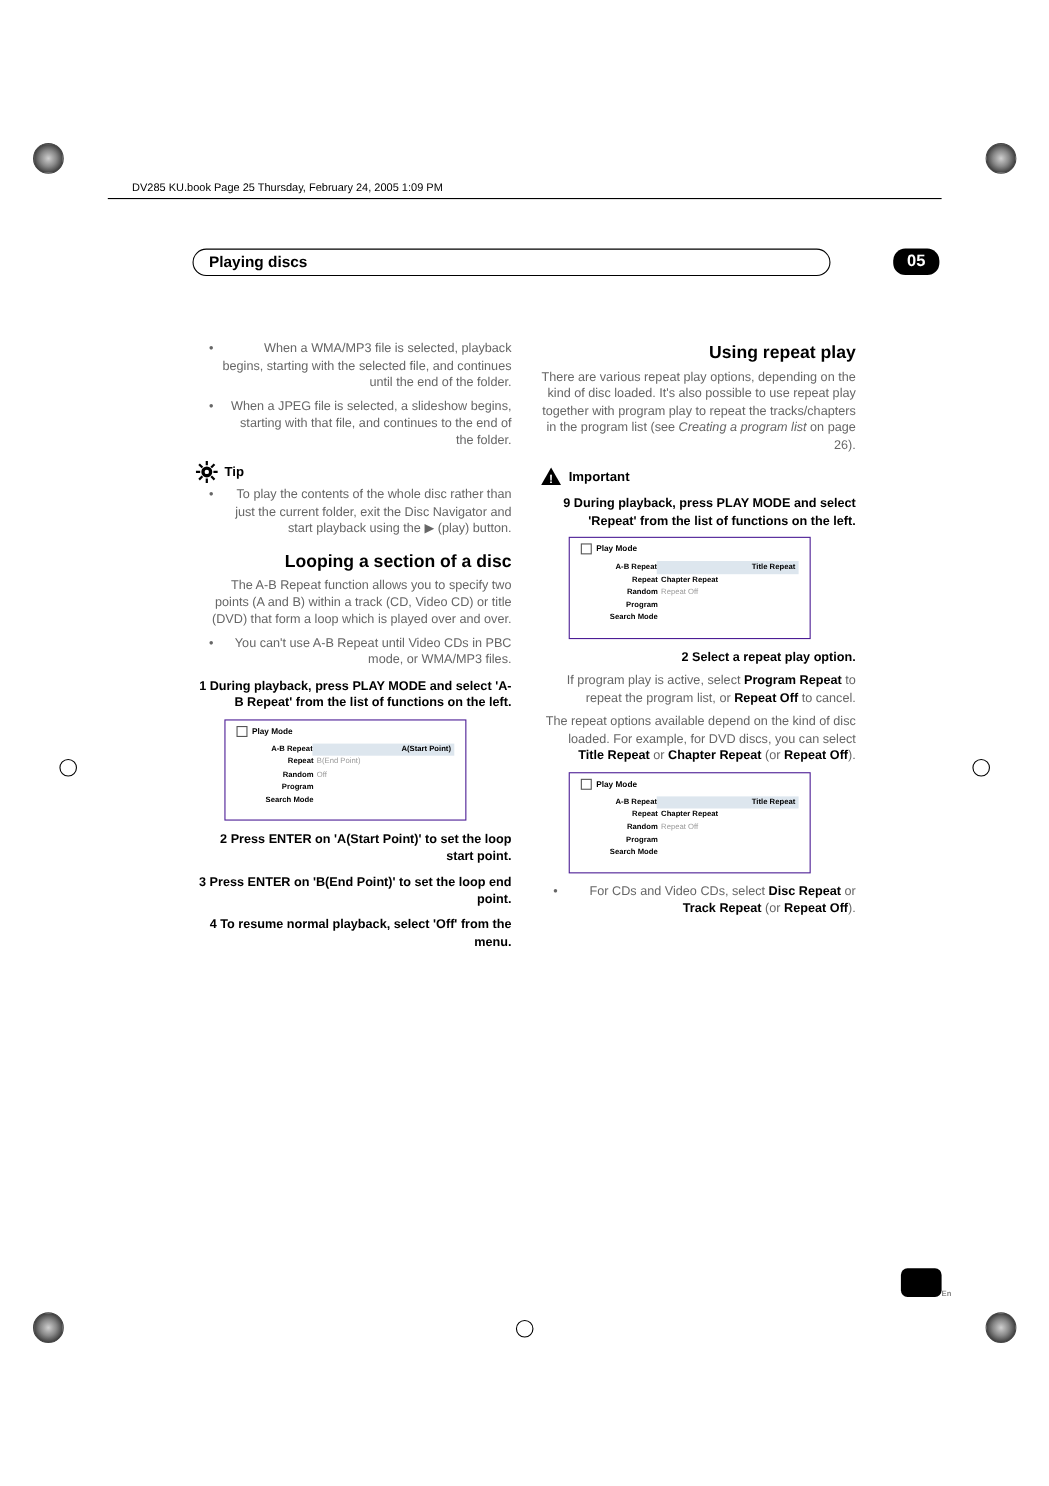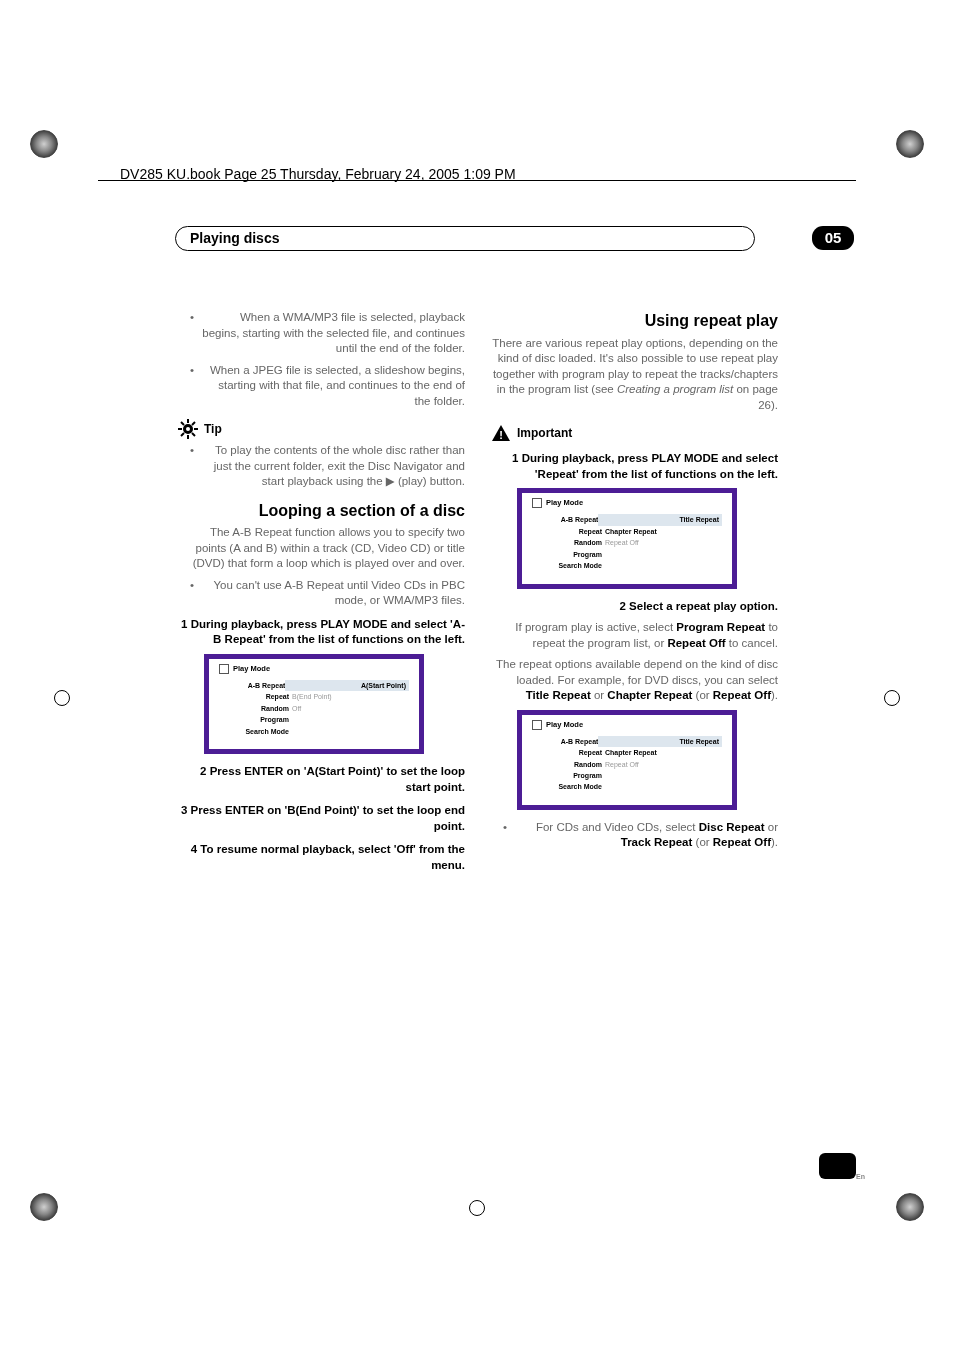--- a/index.html
+++ b/index.html
@@ -29,21 +29,21 @@
     border: 1px solid #000;
     border-radius: 50%;
   }
   .side-mark.left { left: 54px; top: 690px; }
   .side-mark.right { right: 54px; top: 690px; }
   .bottom-mark { position: absolute; left: 50%; bottom: 135px; transform: translateX(-50%); width: 16px; height:16px; border:1px solid #000; border-radius:50%; }
 
   .header-line {
     position: absolute;
     top: 166px; left: 120px;
-    font-size: 14px;
+    font-size: 10px;
     color: #000;
   }
   .header-rule {
     position: absolute;
     top: 180px; left: 98px; right: 98px;
     height: 1px;
     background: #000;
   }
 
   .chapter-bar {
@@ -109,21 +109,21 @@
   }
   .tip-icon, .imp-icon { width: 20px; height: 20px; display:inline-block; }
   .tip-label, .imp-label { font-weight: bold; color: #000; font-size: 12px; }
   .step { color: #000; font-weight: bold; margin: 8px 0 2px 0; }
   .col p { margin-bottom: 6px; }
   .col .bold { font-weight: bold; color: #000; }
   .italic { font-style: italic; }
 
   .osd {
     background: #fff;
-    border: 5px solid #4c1d95;
+    border: 1px solid #4c1d95;
     padding: 5px 10px 12px 10px;
     margin: 6px 0 10px 26px;
     width: 220px;
     font-size: 7px;
   }
   .osd-title { font-weight: bold; color: #000; font-size: 7.5px; margin-bottom: 6px; display:flex; align-items:center; gap:4px; }
   .osd-title .pm-icon { width:10px; height:10px; border:1px solid #555; display:inline-block; position:relative; }
   .osd-row { display: flex; }
   .osd-left { width: 70px; font-weight: bold; color: #000; padding: 1px 0;}
   .osd-right { color: #000; font-weight: bold; padding: 1px 3px;}
@@ -246,21 +246,21 @@
     <div class="imp-row">
       <span class="imp-icon">
         <svg viewBox="0 0 20 20">
             <polygon points="10,2 19,18 1,18" fill="#000"></polygon>
             <text x="10" y="16" font-size="11" text-anchor="middle" fill="#fff" font-family="Arial" font-weight="bold">!</text>
           </svg>
       </span>
       <span class="imp-label">Important</span>
     </div>
 
-    <p class="step">1    During playback, press PLAY MODE and select 'Repeat' from the list of functions on the left.</p>
+    <p class="step">9    During playback, press PLAY MODE and select 'Repeat' from the list of functions on the left.</p>
 
     <div class="osd">
       <div class="osd-title">
           <span class="pm-icon"></span>
           <span>Play Mode</span>
         </div>
       <div class="osd-row hl">
           <div class="osd-left">A-B Repeat</div>
           <div class="osd-right">Title Repeat</div>
         </div>

